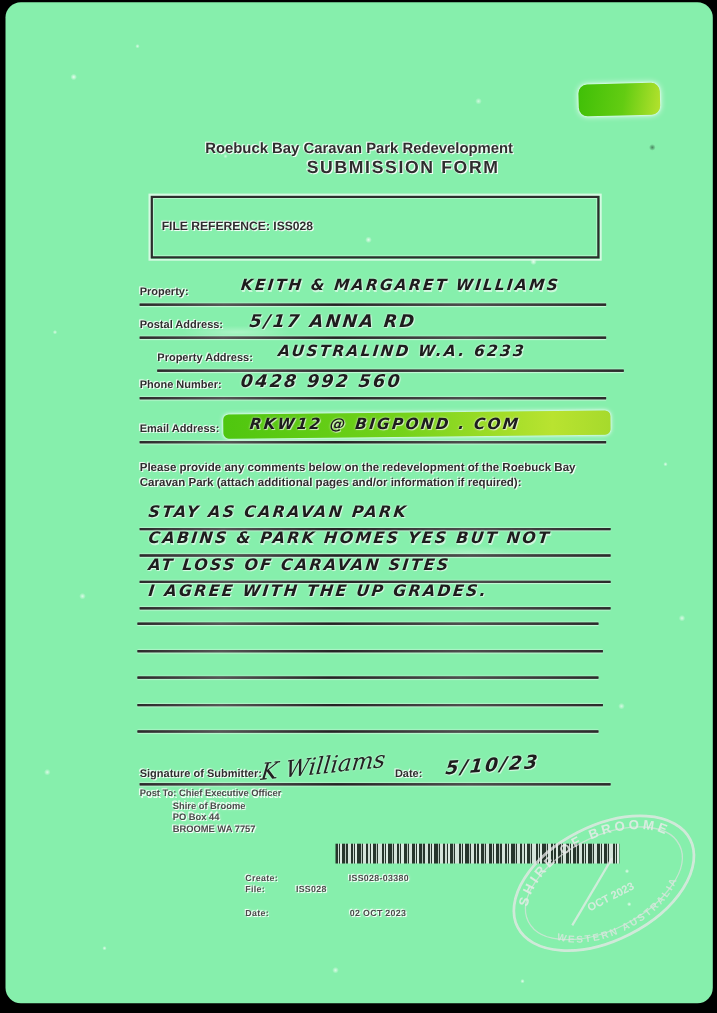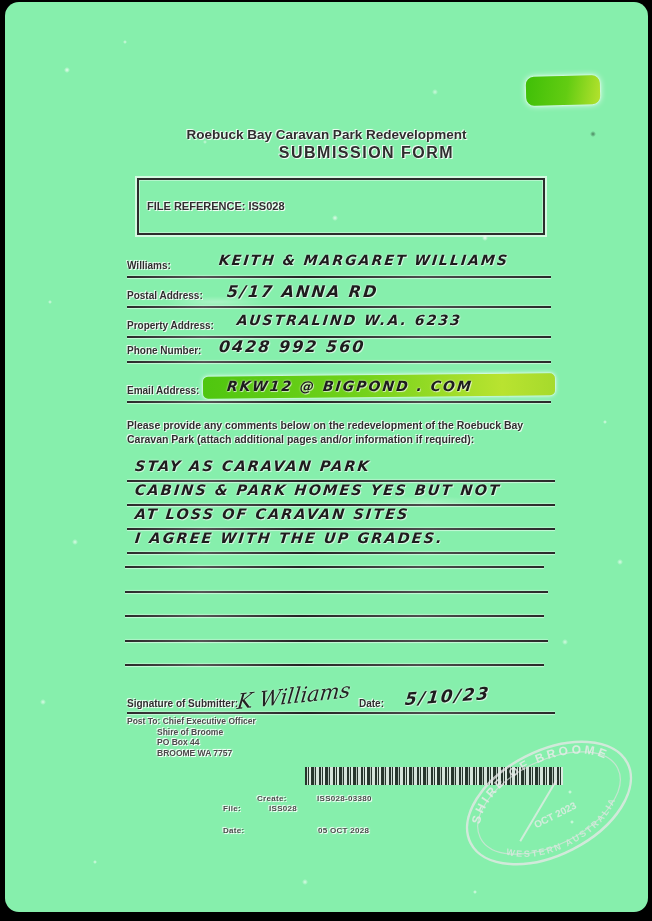--- a/index.html
+++ b/index.html
@@ -132,30 +132,30 @@
   <h2 class="title2 printed">SUBMISSION FORM</h2>
 
   <div class="ref-box">
     <div class="ref-left printed">
       <span>FILE REFERENCE:</span>
       <span>ISS028</span>
     </div>
   </div>
 
   <div class="field-row" style="top:250px;">
-    <span class="flabel printed">Williams:</span>
+    <span class="flabel printed">Property:</span>
     <span class="fvalue hand" style="left:92px;">KEITH &amp; MARGARET WILLIAMS</span>
     <div class="rule"></div>
   </div>
   <div class="field-row" style="top:280px;">
     <span class="flabel printed">Postal Address:</span>
     <span class="fvalue hand" style="left:100px;font-size:16px;">5/17 ANNA RD</span>
     <div class="rule"></div>
   </div>
-  <div class="field-row" style="top:310px;">
+  <div class="field-row" style="top:310px;margin-left:16px;">
     <span class="flabel printed">Property Address:</span>
     <span class="fvalue hand" style="left:110px;">AUSTRALIND  W.A.  6233</span>
     <div class="rule"></div>
   </div>
   <div class="field-row" style="top:325px;margin-top:10px;">
     <span class="flabel printed">Phone Number:</span>
     <span class="fvalue hand" style="left:92px;font-size:16px;">0428 992 560</span>
     <div class="rule"></div>
   </div>
   <div class="field-row" style="top:375px;">
@@ -217,19 +217,19 @@
     <text font-size="12" font-weight="bold" fill="#ececec" opacity="0.9" letter-spacing="3" font-family="Liberation Sans, sans-serif">
       <textPath href="#arcTop" startOffset="50%" text-anchor="middle">SHIRE OF BROOME</textPath>
     </text>
     <text font-size="9" font-weight="bold" fill="#e6e6e6" opacity="0.8" letter-spacing="2" font-family="Liberation Sans, sans-serif">
       <textPath href="#arcBot" startOffset="50%" text-anchor="middle">WESTERN AUSTRALIA</textPath>
     </text>
     <path d="M 55 100 L 115 62" stroke="#ececec" stroke-width="2" opacity="0.8" fill="none"></path>
     <text x="98" y="96" font-size="10" font-weight="bold" fill="#ececec" opacity="0.85" text-anchor="middle" font-family="Liberation Sans, sans-serif">OCT 2023</text>
   </svg>
 
-  <div class="meta lighttext" style="left:218px;top:792px;margin-left:34px;">Create:</div>
+  <div class="meta lighttext" style="left:218px;top:792px;">Create:</div>
   <div class="meta lighttext" style="left:312px;top:792px;">ISS028-03380</div>
   <div class="meta lighttext" style="left:218px;top:802px;">File:</div>
   <div class="meta lighttext" style="left:264px;top:802px;">ISS028</div>
   <div class="meta lighttext" style="left:218px;top:824px;">Date:</div>
-  <div class="meta lighttext" style="left:313px;top:824px;">05 OCT 2028</div>
+  <div class="meta lighttext" style="left:313px;top:824px;">02 OCT 2023</div>
 </div>
 
 </body></html>

